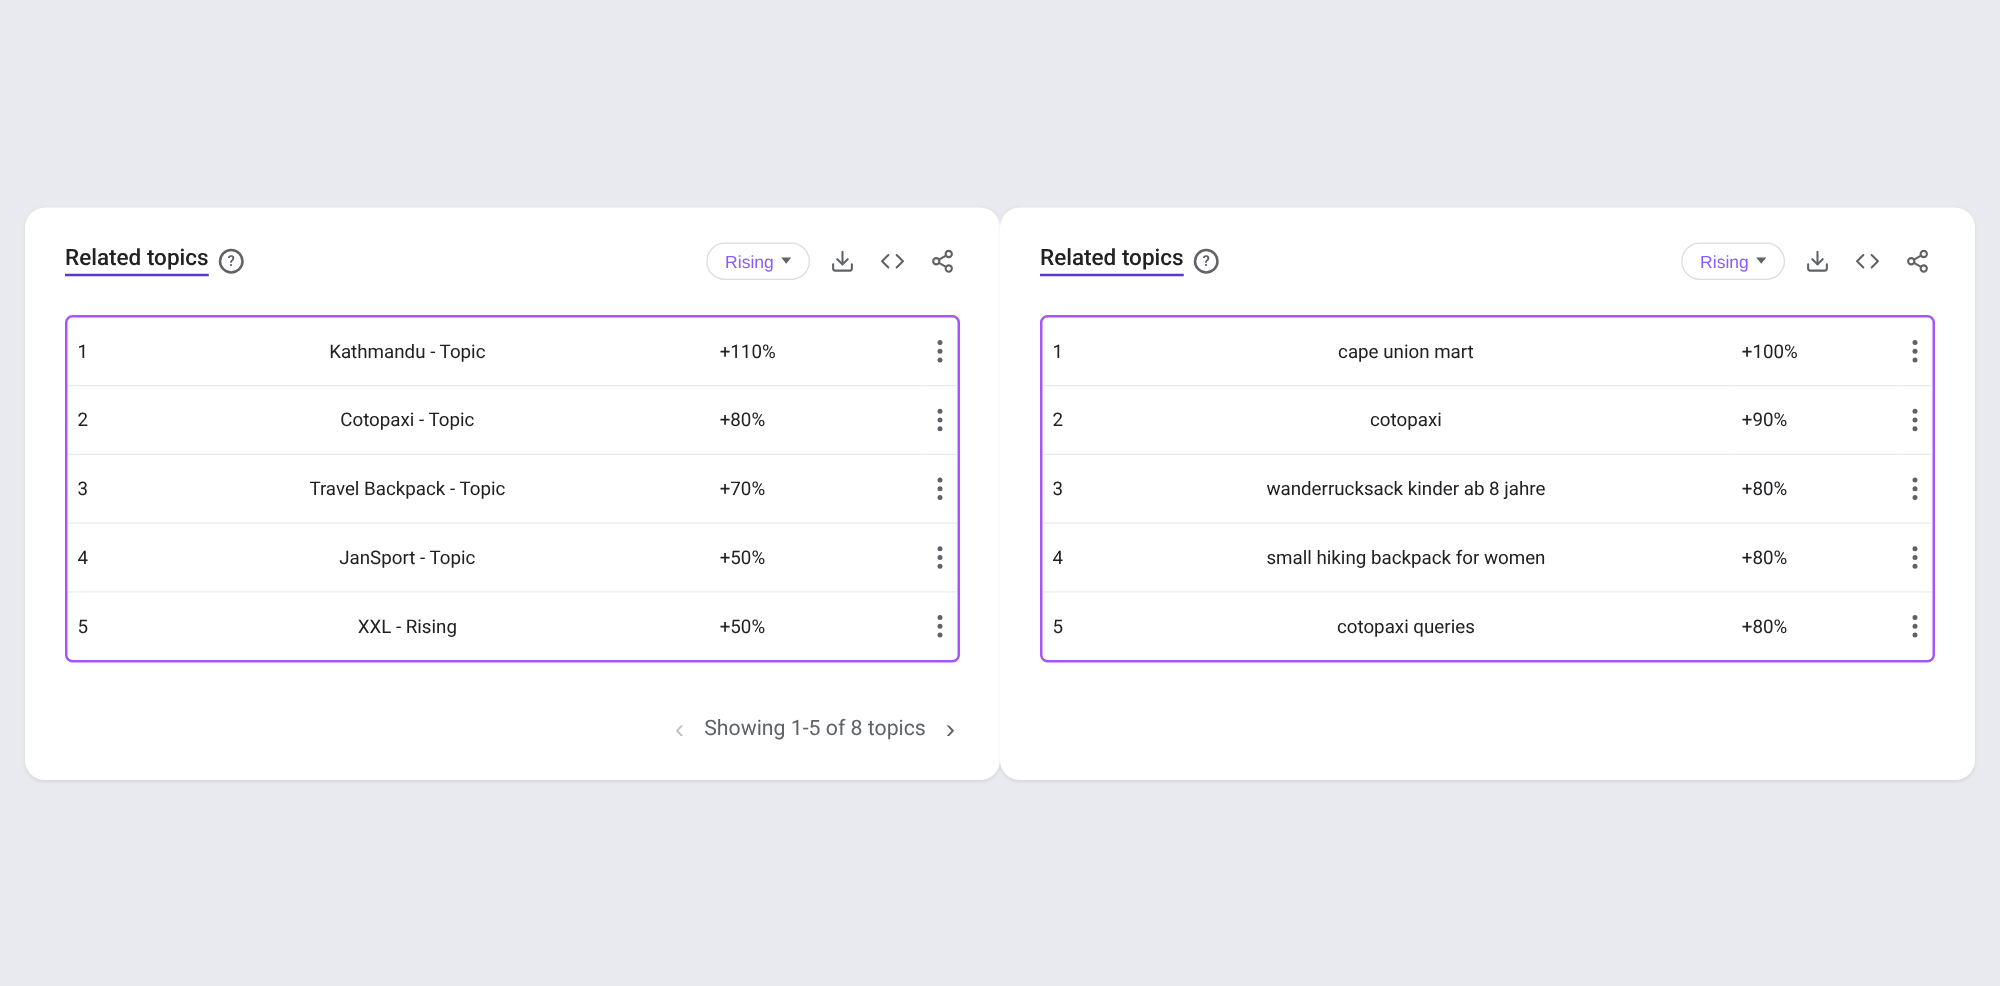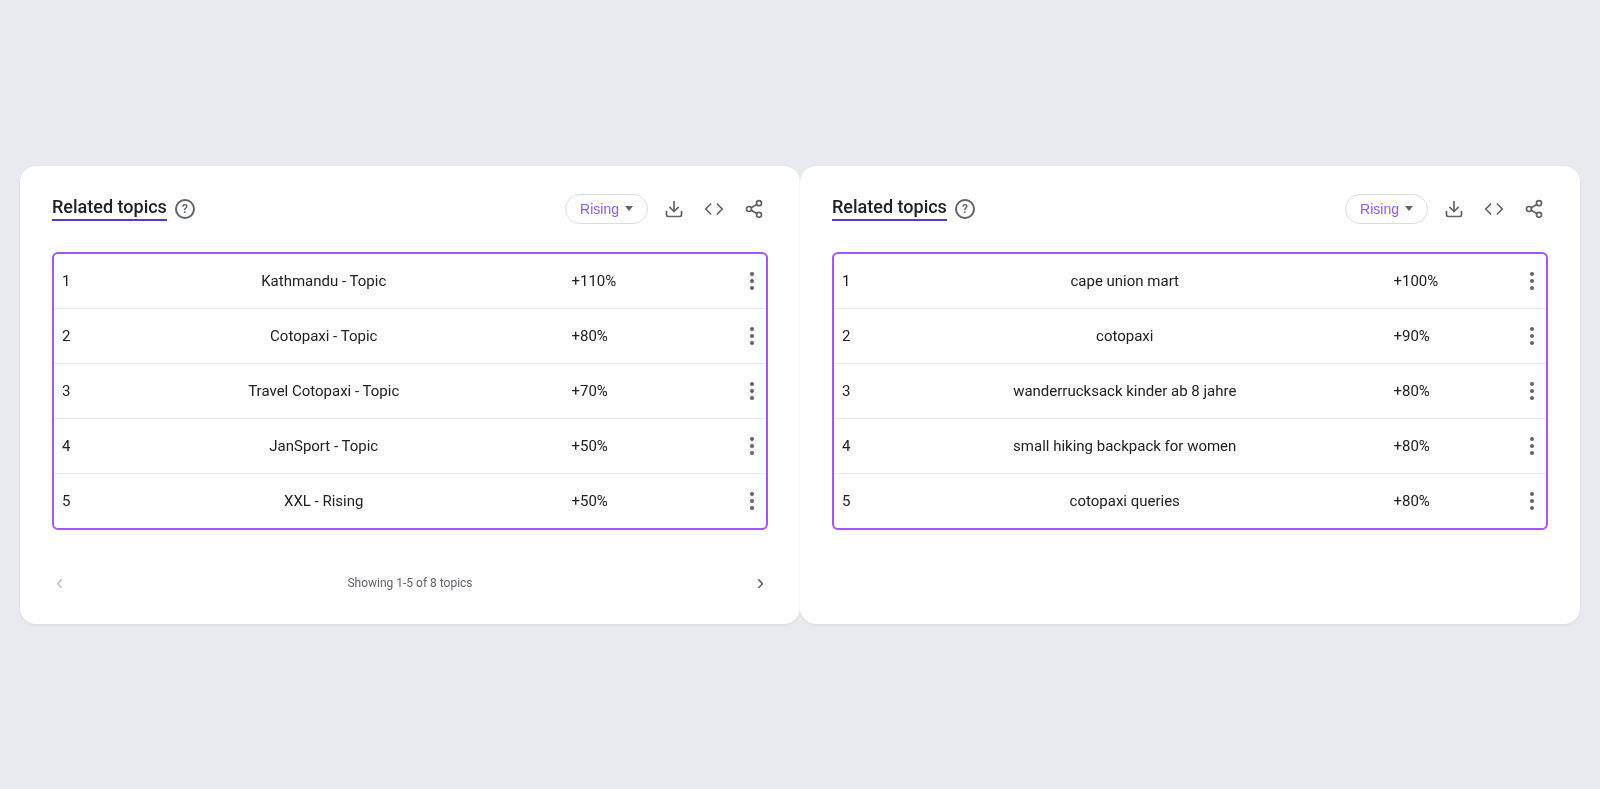--- a/index.html
+++ b/index.html
@@ -160,26 +160,26 @@
     .full-table .table-row td {
       padding: 18px 8px;
     }
     .full-table .table-row:last-child {
       border-bottom: none;
     }
 
     .pagination {
       display: flex;
       align-items: center;
-      justify-content: space-between;
+      justify-content: flex-end;
       gap: 12px;
       margin-top: 24px;
       padding-top: 12px;
       color: #5f6368;
-      font-size: 12px;
+      font-size: 17px;
     }
     .page-arrow {
       background: none;
       border: none;
       cursor: pointer;
       color: #5f6368;
       font-size: 18px;
       display: flex;
       align-items: center;
       padding: 4px;
@@ -252,21 +252,21 @@
               <td class="row-more">
                 <div class="more-icon">
                   <span></span>
                   <span></span>
                   <span></span>
                 </div>
               </td>
             </tr>
             <tr class="table-row">
               <td class="row-num">3</td>
-              <td class="row-label">Travel Cotopaxi - Topic</td>
+              <td class="row-label">Travel Backpack - Topic</td>
               <td class="row-pct">+70%</td>
               <td class="row-more">
                 <div class="more-icon">
                   <span></span>
                   <span></span>
                   <span></span>
                 </div>
               </td>
             </tr>
             <tr class="table-row">

